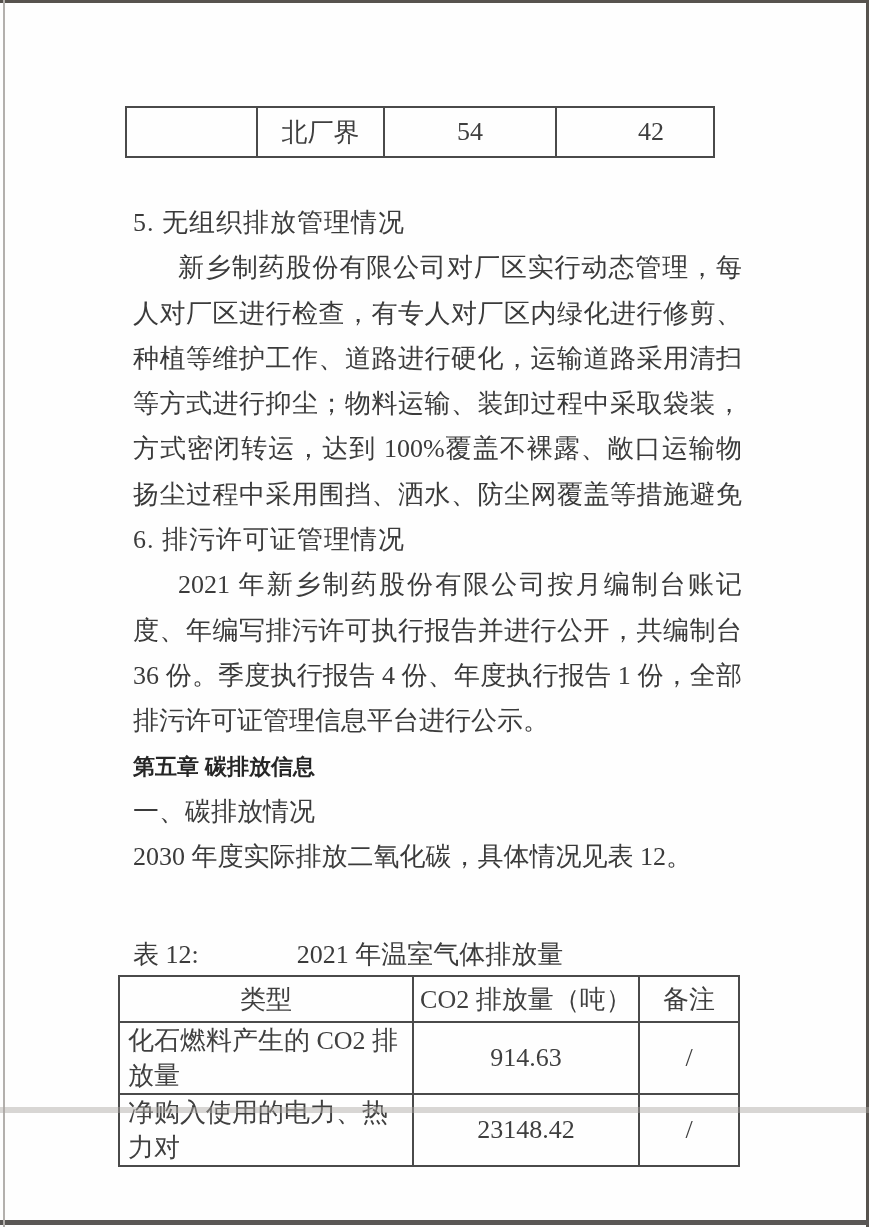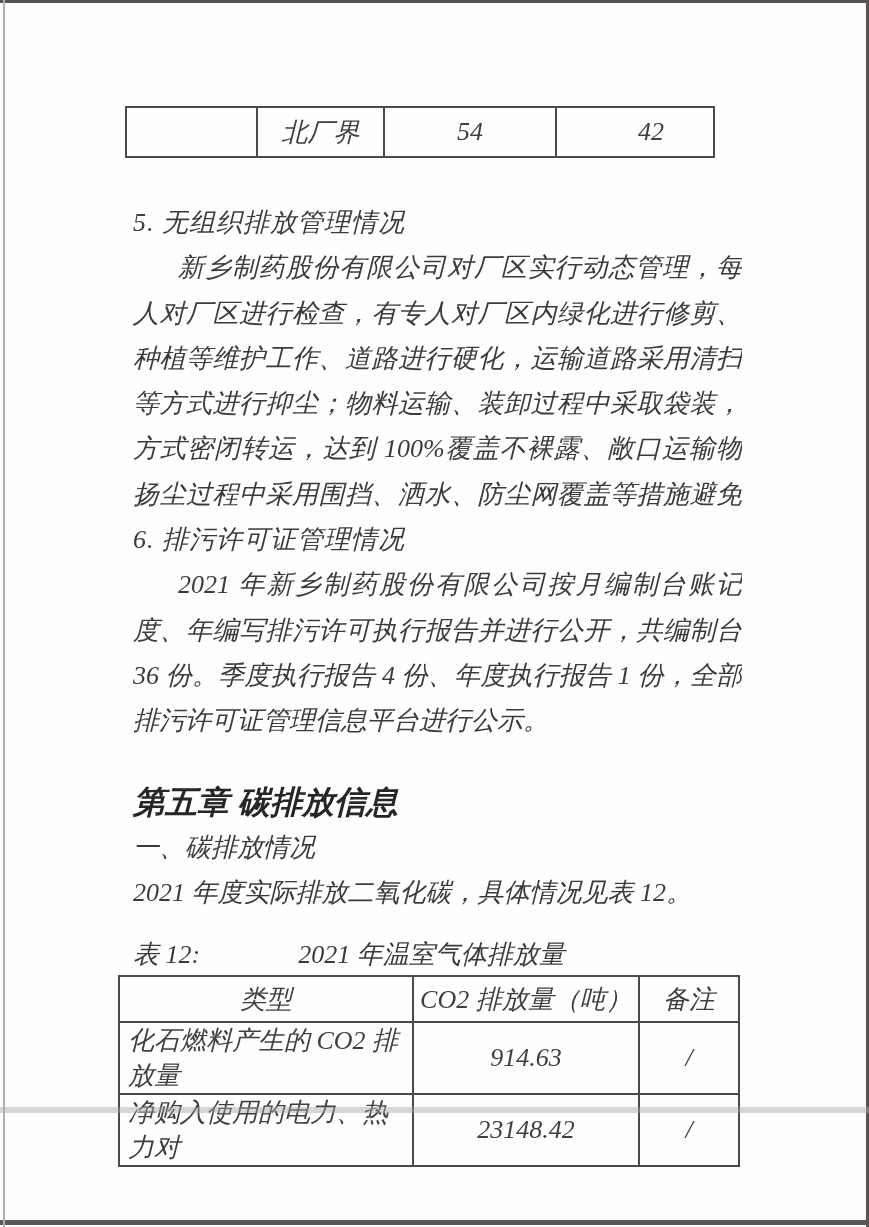--- a/index.html
+++ b/index.html
@@ -1,15 +1,15 @@
 <!DOCTYPE html>
 <html><head>
 <meta charset="utf-8">
 <style>
-  * { margin: 0; padding: 0; box-sizing: border-box; font-style: italic; }
+  * { margin: 0; padding: 0; box-sizing: border-box; }
   html, body { background: #ffffff; }
   body { font-family: "Liberation Serif", "DejaVu Serif", serif; }
 
   .page {
     position: relative;
     width: 869px;
     height: 1227px;
     background: #fefefe;
     overflow: hidden;
     color: #3d3d3d;
@@ -44,21 +44,21 @@
   .text-flow {
     position:absolute; left:133px; top:200px; width:609px;
     font-size:26px; color:#3b3b3b;
   }
   .line { height:45.3px; line-height:45.3px; white-space:nowrap; }
   .line.justify { text-align:justify; text-align-last:justify; text-justify:inter-character; white-space:normal; overflow:hidden; }
   .line.indent { text-indent:45px; }
   .h-num { letter-spacing:1px; }
   .h-chapter {
     font-family:"Liberation Sans","DejaVu Sans",sans-serif;
-    font-weight:700; font-size:32px; color:#262626;margin-top:36px;
+    font-weight:700; font-size:22px; color:#262626;
   }
 
   
   .tbl-caption {
     position:absolute; left:133px; top:933px; height:44px; line-height:44px;
     font-size:26px; color:#3b3b3b; white-space:nowrap;
   }
   .tbl-caption .cap-label { margin-right:98px; }
 
   
@@ -111,21 +111,21 @@
 
     <div class="line h-num">6. 排污许可证管理情况</div>
 
     <div class="line justify indent">2021 年新乡制药股份有限公司按月编制台账记录，按季</div>
     <div class="line justify">度、年编写排污许可执行报告并进行公开，共编制台账记录</div>
     <div class="line justify">36 份。季度执行报告 4 份、年度执行报告 1 份，全部在全国</div>
     <div class="line">排污许可证管理信息平台进行公示。</div>
 
     <div class="line h-chapter">第五章 碳排放信息</div>
     <div class="line">一、碳排放情况</div>
-    <div class="line">2021 年度实际排放二氧化碳，具体情况见表 12。</div>
+    <div class="line">2030 年度实际排放二氧化碳，具体情况见表 12。</div>
   </div>
 
   <div class="tbl-caption">
     <span class="cap-label">表 12:</span><span>2021 年温室气体排放量</span>
   </div>
 
   <table class="table12">
     <tbody>
         <tr class="r-head">
       <td class="c-type" style="text-align:center; padding-left:0;">类型</td>

